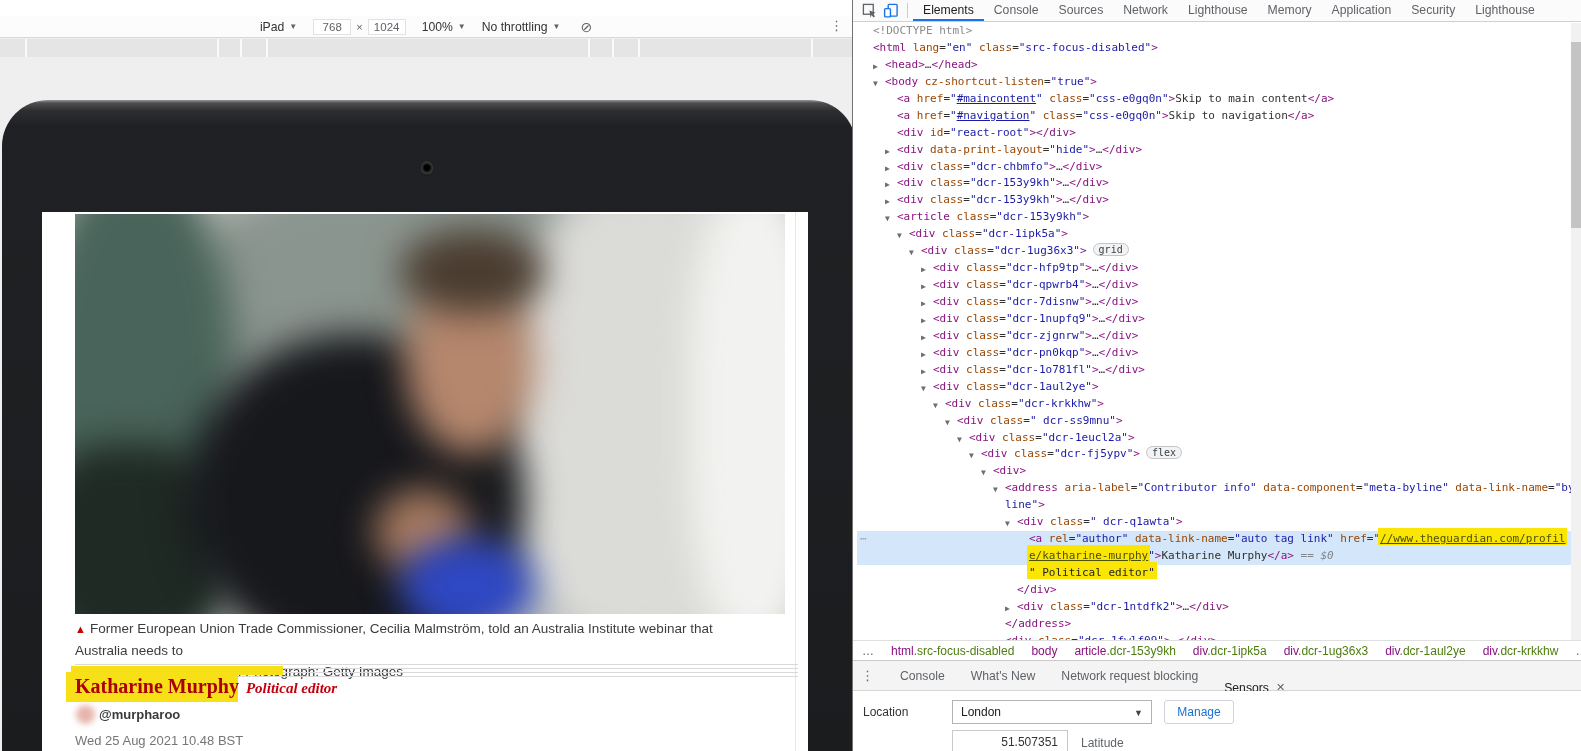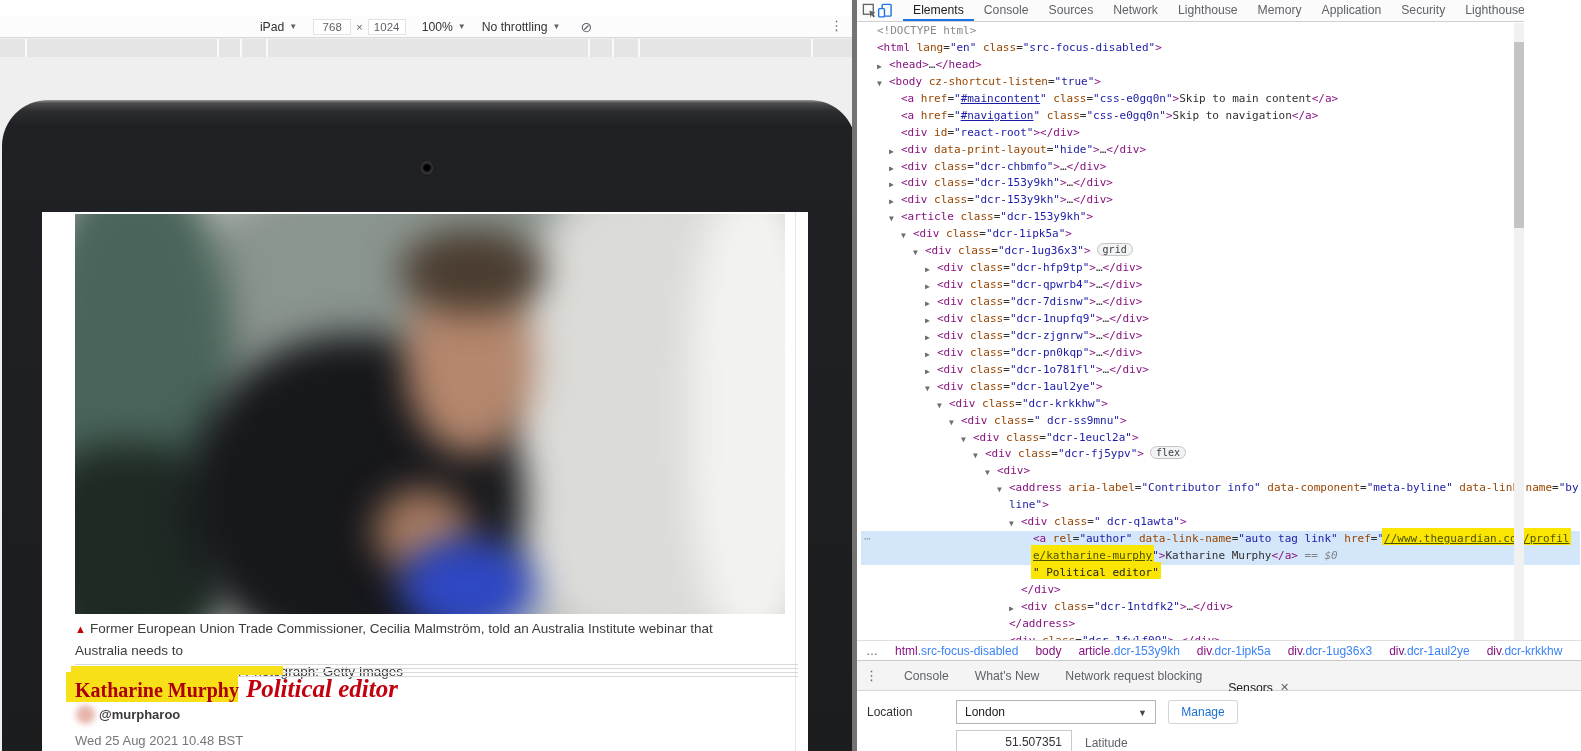--- a/index.html
+++ b/index.html
@@ -33,33 +33,33 @@
   .photo { position:absolute; left:33px; top:2px; width:710px; height:400px; overflow:hidden; background:#b9bdb7; }
   .blob { position:absolute; filter:blur(18px); border-radius:40%; }
 
   .caption { position:absolute; left:33px; top:406px; width:684px; font-size:13.5px; line-height:21px; color:#3c3c3c; }
   .cap-tri { color:#c70000; font-size:11px; margin-right:4px; }
   .rule4 { position:absolute; left:33px; top:452px; width:723px; height:14px;
     background:repeating-linear-gradient(to bottom,#d9d9d9 0,#d9d9d9 1px,transparent 1px,transparent 4px); }
   .hl-mark { position:absolute; background:#f7e017; z-index:1; }
   .byline { position:absolute; left:33px; top:463px; z-index:2; font-family:"Liberation Serif", serif; }
   .byline-name { font-weight:bold; font-size:20px; color:#ad0006; }
-  .byline-role { font-style:italic; font-weight:bold; font-size:25px; color:#c2000e; margin-left:7px; }
+  .byline-role { font-style:italic; font-weight:bold; font-size:15px; color:#c2000e; margin-left:7px; }
   .avatar-blur { position:absolute; left:34px; top:493px; width:19px; height:19px; border-radius:50%;
     background:rgba(228,172,162,0.9); filter:blur(3px); }
   .handle { position:absolute; left:57px; top:495px; font-size:13px; font-weight:bold; color:#3b3b3b; }
   .pub-date { position:absolute; left:33px; top:521px; font-size:13px; color:#767676; }
   .rule1 { position:absolute; left:33px; top:545px; width:723px; height:1px; background:#dcdcdc; }
   .social { position:absolute; left:33px; top:550px; width:130px; height:28px; }
   .social-blur { position:absolute; top:2px; width:22px; height:22px; border-radius:50%;
     background:rgba(201,62,62,0.6); filter:blur(4px); }
 
   
-  #right-pane { position:absolute; left:852px; top:0; width:672px; height:751px; background:#fff;
-    border-left:5px solid #737373; }
+  #right-pane { position:absolute; left:852px; top:0; width:729px; height:751px; background:#fff;
+    border-left:1px solid #737373; }
   .dt-tabbar { position:relative; height:22px; background:#fbfbfb; border-bottom:1px solid #d0d0d0;
     display:flex; align-items:center; padding-left:5px; overflow:hidden; }
   .icon-btn { width:22px; height:21px; display:flex; align-items:center; justify-content:center; }
   .bar-sep { width:1px; height:15px; background:#ccc; margin:0 5px; }
   .dt-tab { padding:0 10px; font-size:12.2px; color:#5f6368; line-height:21px; height:22px; position:relative; white-space:nowrap; }
   .dt-tab.active { color:#202124; }
   .dt-tab.active::after { content:""; position:absolute; left:0; right:0; bottom:0; height:3px; background:#1a73e8; }
 
   .code-area { position:absolute; top:23px; left:4px; width:719px; height:617px; overflow:hidden;
     font-family:"DejaVu Sans Mono", monospace; font-size:11px; color:#303030; }
@@ -76,21 +76,21 @@
   .badge { display:inline-block; border:1px solid #c4c4c4; background:#f1f3f4; color:#3c4043;
     border-radius:7px; font-size:10px; line-height:11px; padding:0 5px; margin-left:6px; vertical-align:1px; }
 
   .el-scrollbar { position:absolute; right:0; top:23px; width:10px; height:617px; background:#f1f1f1; }
   .el-thumb { position:absolute; left:0; top:19px; width:10px; height:186px; background:#c4c4c4; }
 
   .breadcrumbs { position:absolute; top:640px; left:0; width:729px; height:20px; background:#fff;
     border-top:1px solid #dfdfdf; display:flex; align-items:center; gap:17px; padding-left:9px;
     font-size:12px; overflow:hidden; white-space:nowrap; }
   .bc-ellipsis { color:#5f6368; }
-  .bc-tag { color:#881280; } .bc-cls { color:#3b82f6; }
+  .bc-tag { color:#881280; } .bc-cls { color:#4d7c0f; }
 
   .drawer { position:absolute; top:660px; left:0; width:729px; height:91px; }
   .drawer-bar { height:31px; background:#f4f4f4; border-top:1px solid #c9c9c9; border-bottom:1px solid #d6d6d6;
     display:flex; align-items:center; }
   .dw-menu { color:#5f6368; font-size:13px; margin:0 12px 0 8px; letter-spacing:1px; }
   .dw-tab { padding:0 13px; font-size:12.2px; color:#5f6368; height:100%; display:flex; align-items:center; position:relative; white-space:nowrap; }
   .dw-tab.active { color:#202124;margin-top:12px; }
   .dw-tab.active::after { content:""; position:absolute; left:2px; right:2px; bottom:0; height:2.5px; background:#1a73e8; }
   .dw-close { margin-left:7px; color:#5f6368; font-size:11px; }
 

